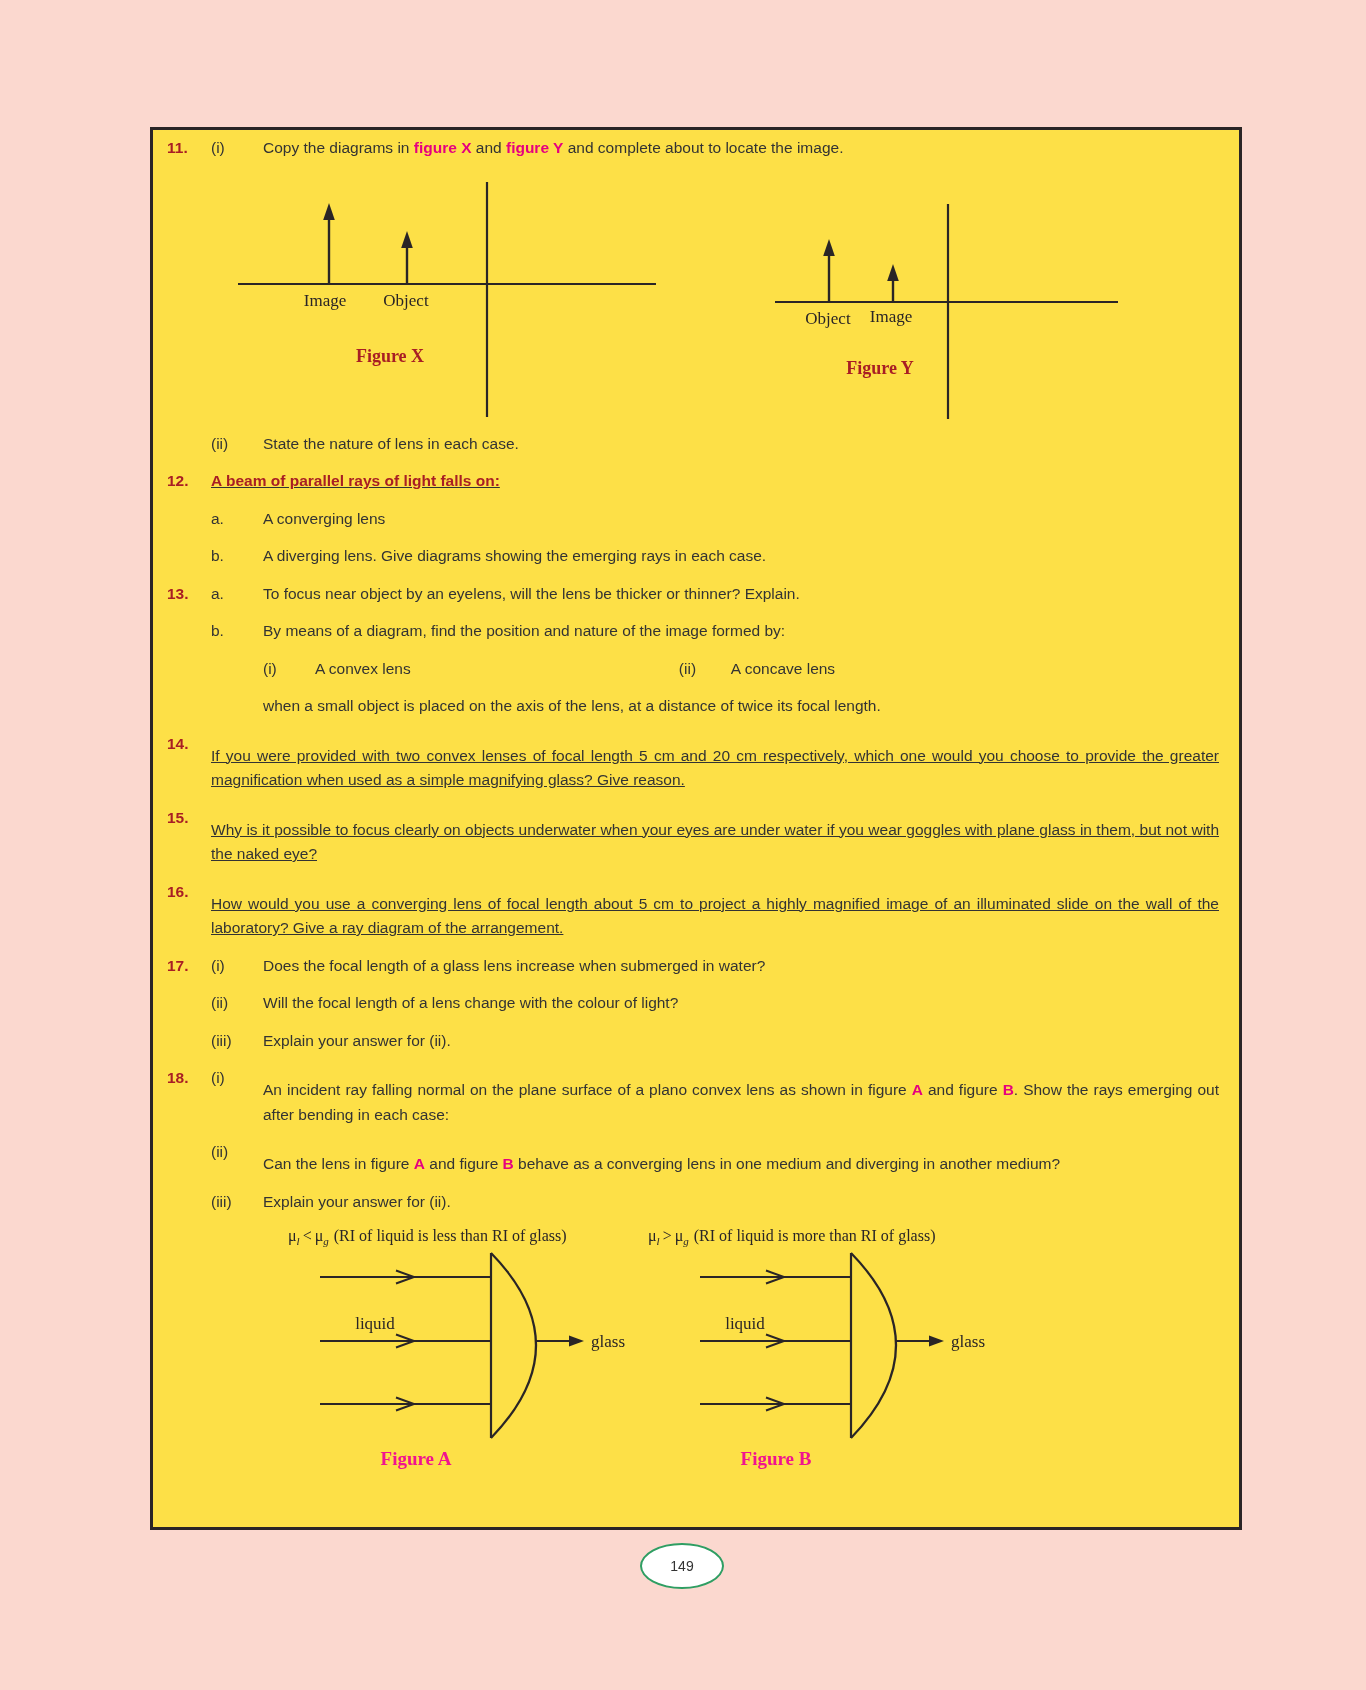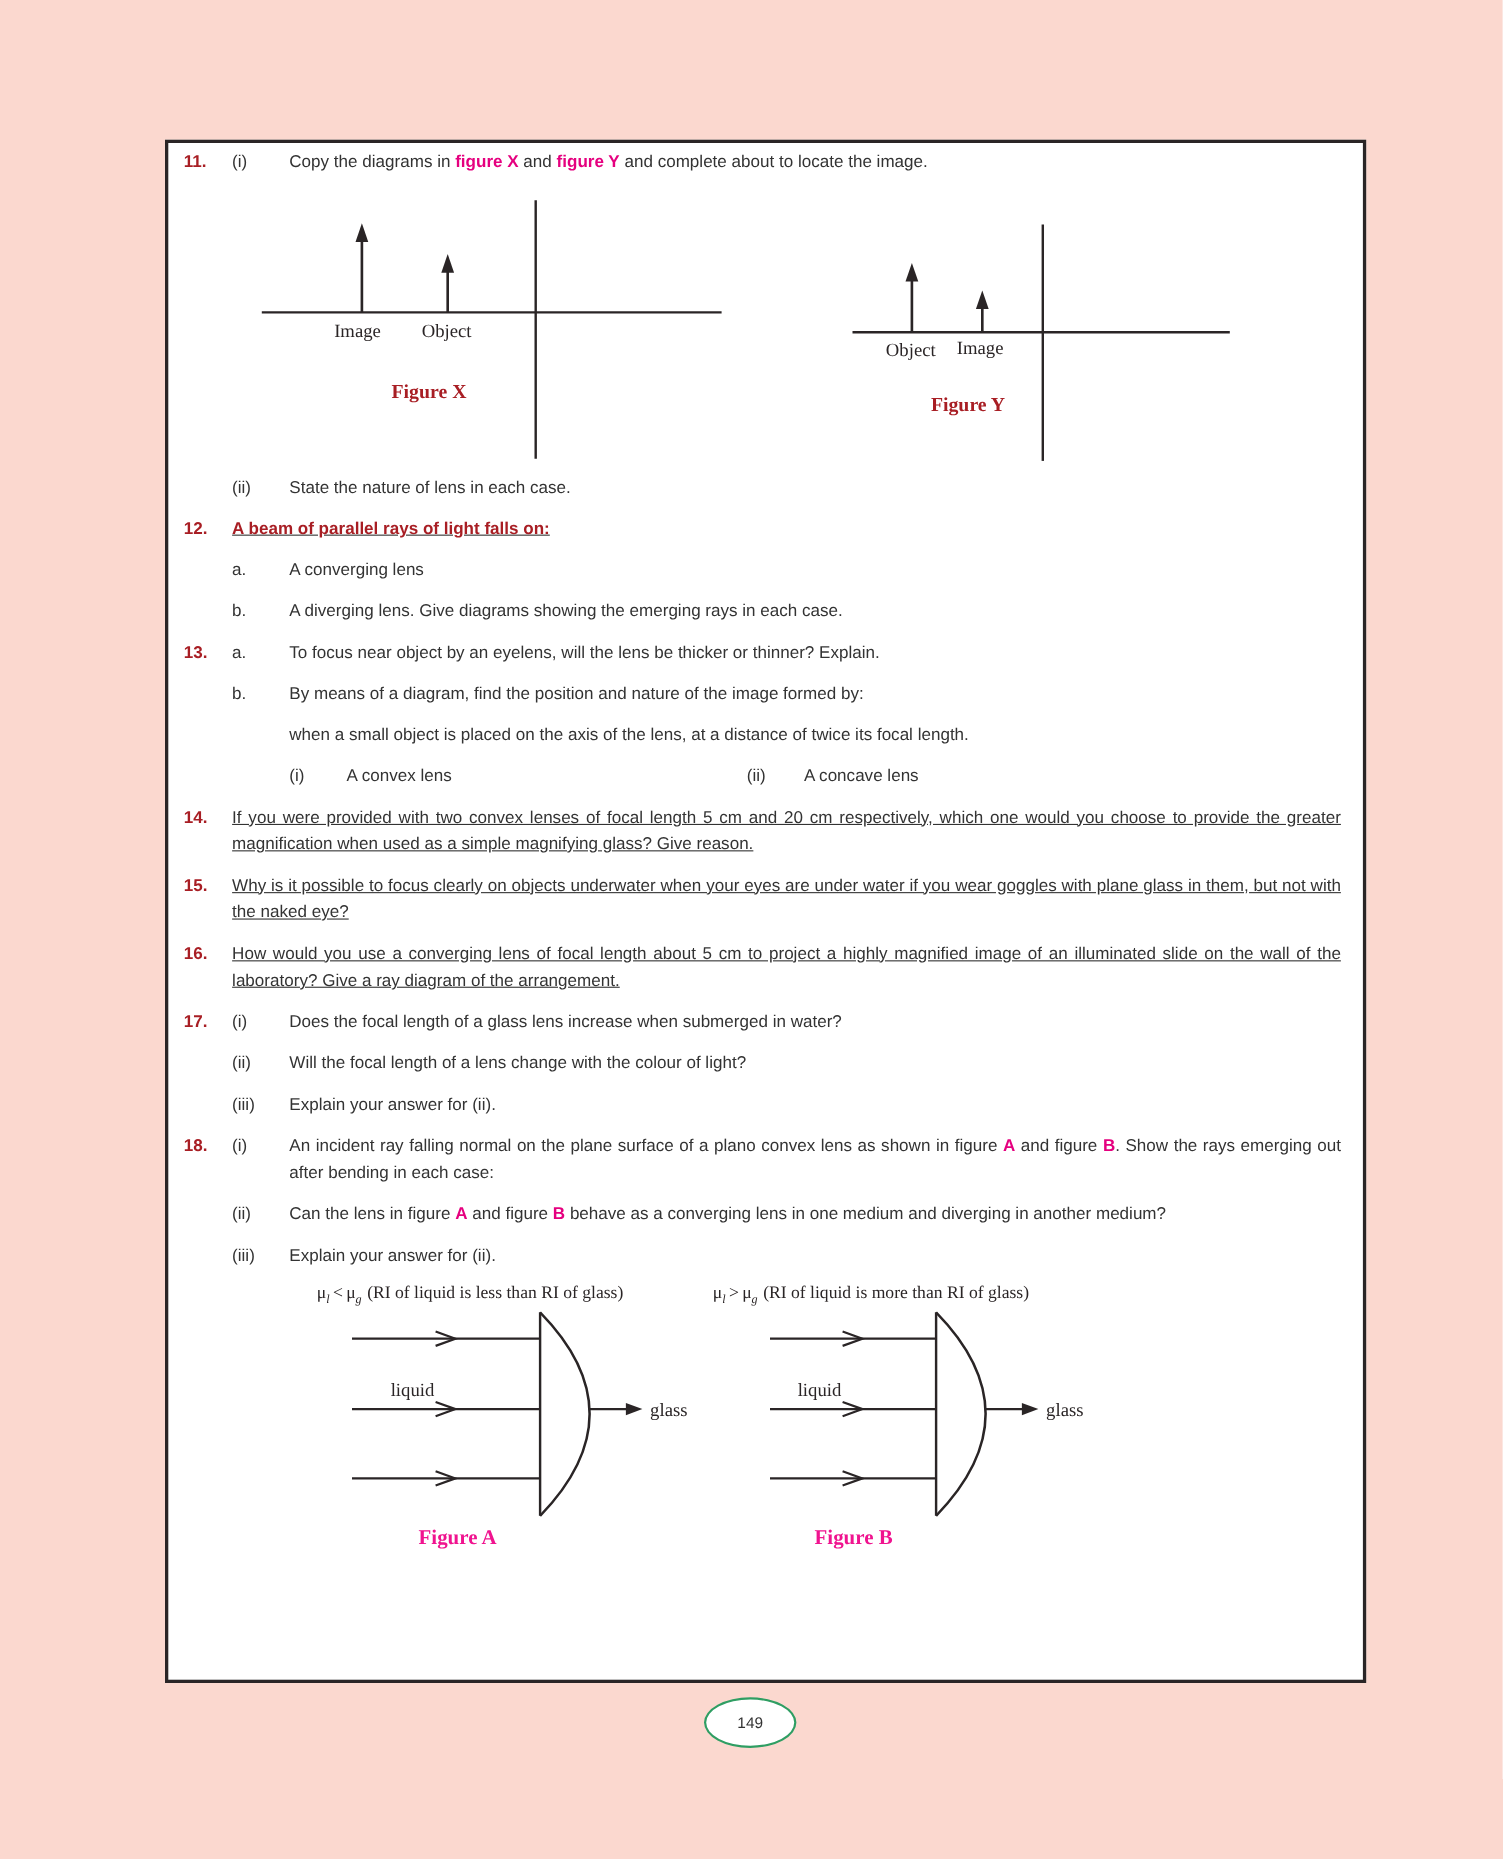--- a/index.html
+++ b/index.html
@@ -16,37 +16,37 @@
     width:1366px;height:1690px;
     background:var(--pink);
     font-family:"Liberation Sans",sans-serif;
     color:var(--ink);
     position:relative;
     overflow:hidden;
   }
   .content-box{
     position:absolute;left:150px;top:127px;
     width:1052px;height:1391px;
-    background:#ffffff;
+    background:#fde047;
     border:3px solid var(--line);
     padding:6px 20px 0 14px;
   }
   
   .qrow{
     display:grid;
     grid-template-columns:44px 52px 1fr;
     margin-bottom:13px;
     font-size:15.5px;
     line-height:24.5px;
   }
   .qnum{grid-column:1;font-weight:bold;color:var(--red);}
   .qlabel{grid-column:2;color:var(--ink);}
   .qtext{grid-column:3;}
   .qtext.span2{grid-column:2/4;text-decoration:underline;}
-  .just{text-align:justify;}
+  .just{text-align:justify;margin-top:12px;}
   .mag{color:var(--mag);font-weight:bold;}
   .red{color:var(--red);font-weight:bold;}
   .twocol{grid-column:3;display:flex;}
   .twocol .tc-item{flex:0 0 43.5%;}
   .twocol .tc-item:last-child{flex:1;}
   .twocol .tc-label{display:inline-block;width:52px;}
   
   .xy-row{position:relative;height:250px;margin:4px 0 8px 0;}
   .figx{position:absolute;left:63px;top:0;}
   .figy{position:absolute;left:573px;top:0;}
@@ -154,29 +154,29 @@
         <span class="qlabel">a.</span>
         <div class="qtext"><span>To focus near object by an eyelens, will the lens be thicker or thinner? Explain.</span></div>
       </div>
       <div class="qrow">
         <span class="qnum"></span>
         <span class="qlabel">b.</span>
         <div class="qtext"><span>By means of a diagram, find the position and nature of the image formed by:</span></div>
       </div>
       <div class="qrow">
         <span class="qnum"></span>
-        <span class="qlabel"></span>
-        <div class="qtext"><span>when a small object is placed on the axis of the lens, at a distance of twice its focal length.</span></div>
-      </div>
-      <div class="qrow">
-        <span class="qnum"></span>
         <div class="twocol">
           <div class="tc-item"><span class="tc-label">(i)</span><span>A convex lens</span></div>
           <div class="tc-item"><span class="tc-label">(ii)</span><span>A concave lens</span></div>
         </div>
+      </div>
+      <div class="qrow">
+        <span class="qnum"></span>
+        <span class="qlabel"></span>
+        <div class="qtext"><span>when a small object is placed on the axis of the lens, at a distance of twice its focal length.</span></div>
       </div>
       <div class="qrow">
         <span class="qnum">14.</span>
         <div class="qtext span2 just"><span>If you were provided with two convex lenses of focal length 5 cm and 20 cm respectively, which one would you choose to provide the greater magnification when used as a simple magnifying glass? Give reason.</span></div>
       </div>
       <div class="qrow">
         <span class="qnum">15.</span>
         <div class="qtext span2 just"><span>Why is it possible to focus clearly on objects underwater when your eyes are under water if you wear goggles with plane glass in them, but not with the naked eye?</span></div>
       </div>
       <div class="qrow">

